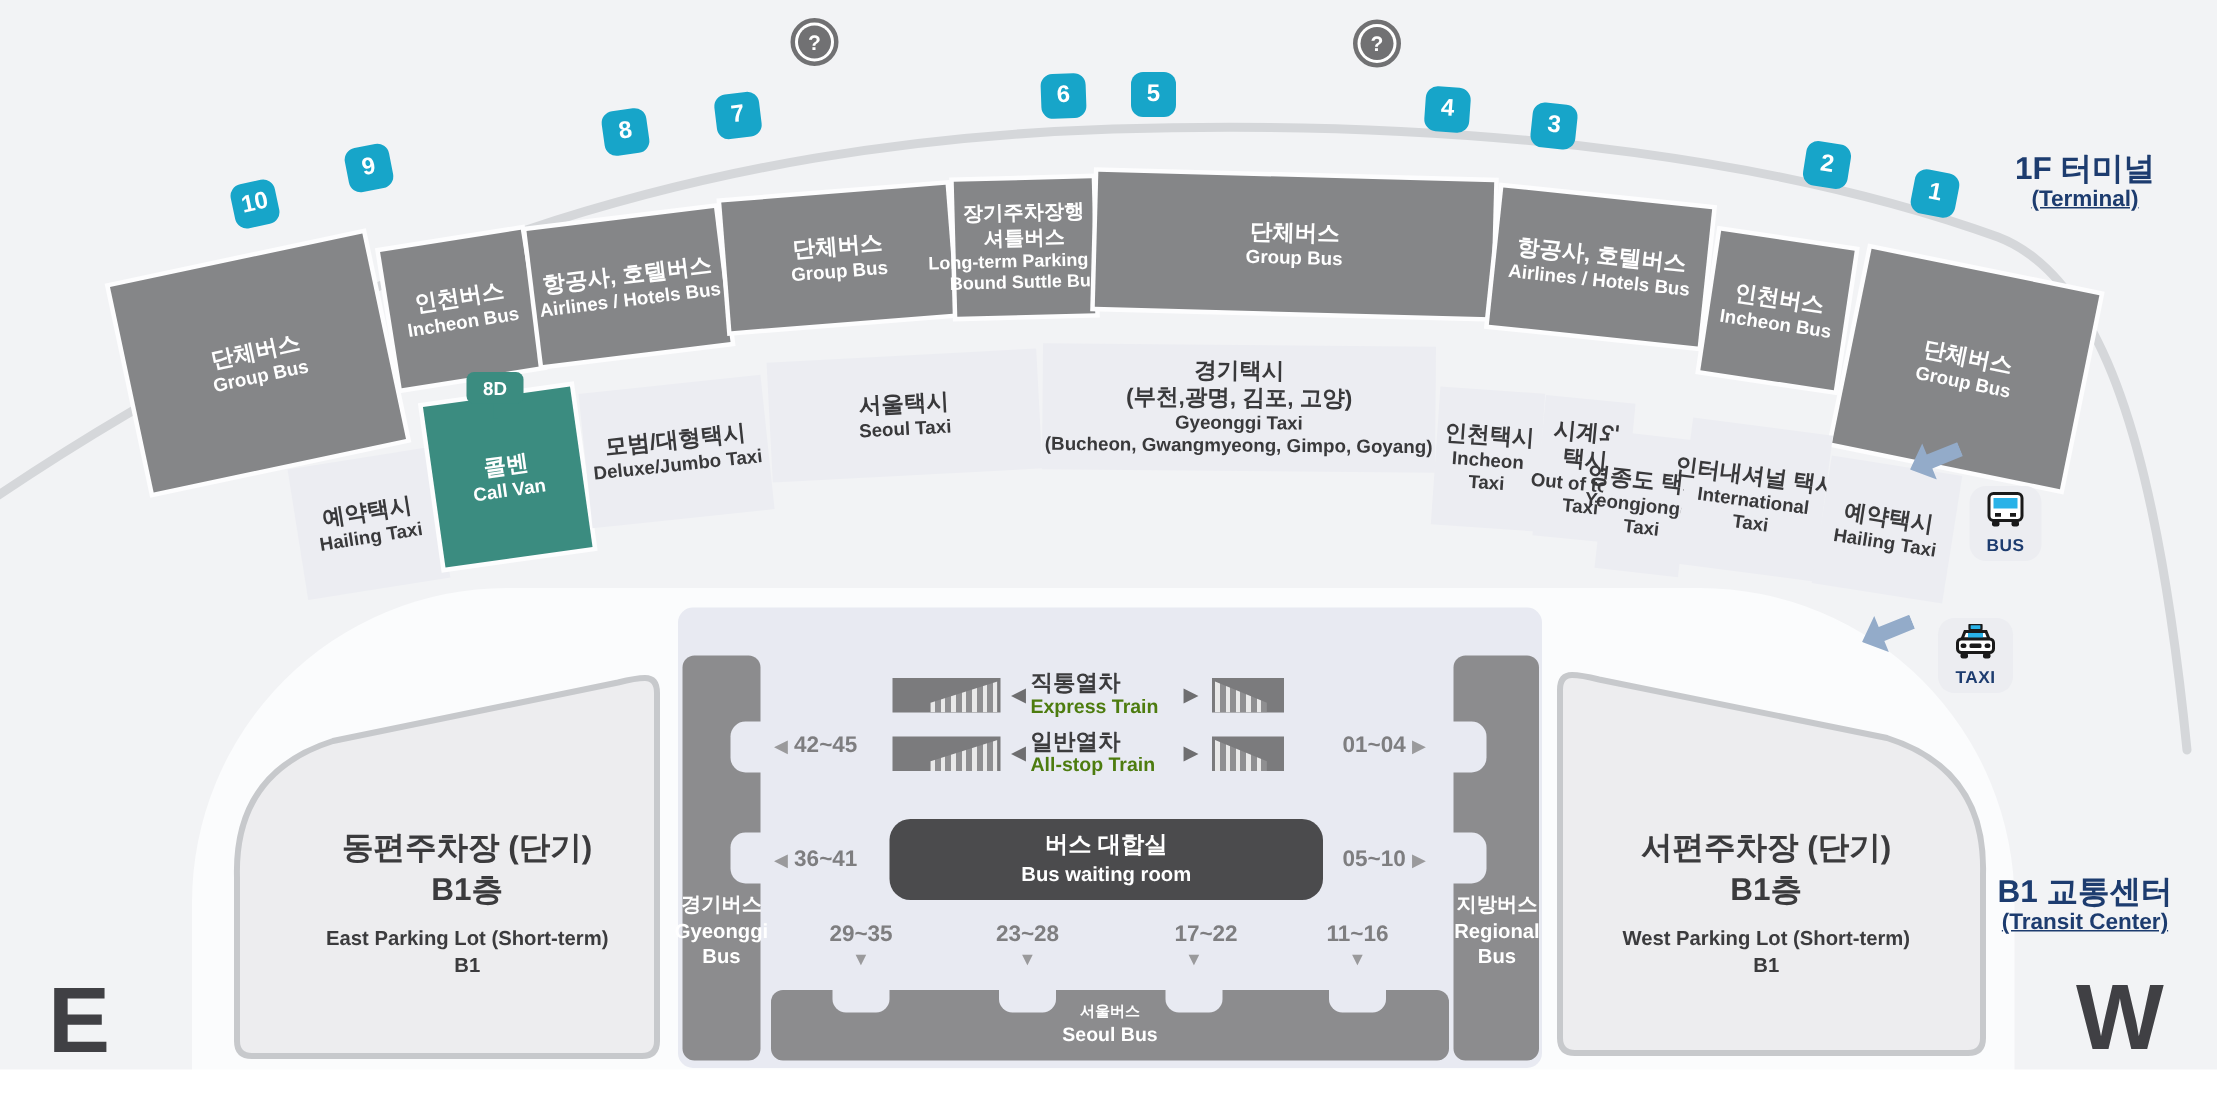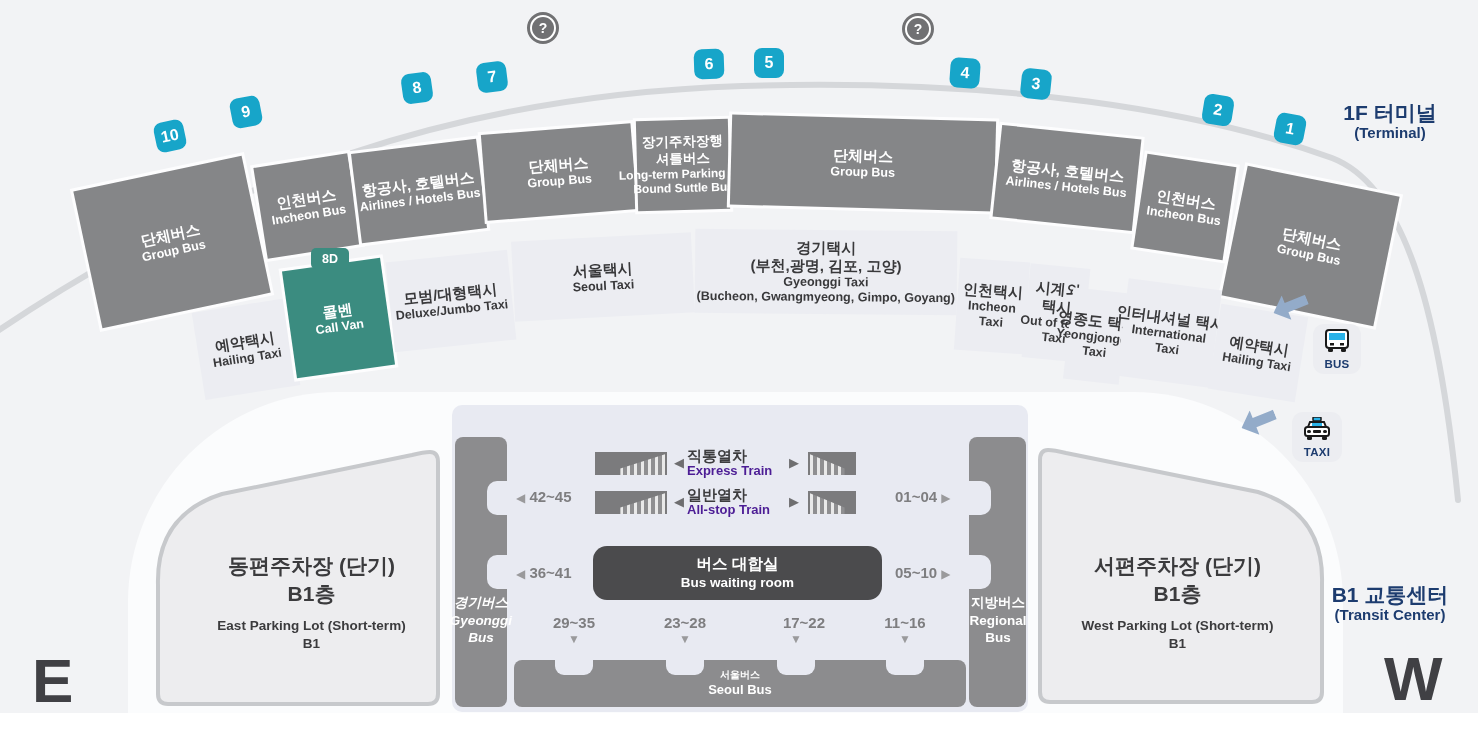--- a/index.html
+++ b/index.html
@@ -22,34 +22,34 @@
   .badge{position:absolute;width:30px;height:30px;border-radius:8px;background:#17a5c9;color:#fff;
          display:flex;align-items:center;justify-content:center;font-size:16px;font-weight:bold;}
   
   .help{position:absolute;width:32px;height:32px;border-radius:50%;border:3px solid #717173;background:#fff;
         display:flex;align-items:center;justify-content:center;box-sizing:border-box;}
   .help-inner{width:22px;height:22px;border-radius:50%;background:#717173;color:#fff;display:flex;
         align-items:center;justify-content:center;font-size:14px;font-weight:bold;}
   
   .navy{color:#1d3c6f;text-align:center;}
   .title-ko{font-size:21px;font-weight:bold;line-height:1.1;margin-top:16px;}
-  .title-en{font-size:15px;font-weight:bold;}
+  .title-en{font-size:15px;font-weight:bold;text-decoration:underline;}
   .compass{position:absolute;font-size:62px;font-weight:bold;color:#404044;line-height:1;}
   
   #bldg{left:452px;top:405px;width:576px;height:307px;background:#e8eaf2;border-radius:10px;}
   .pillar{position:absolute;background:#8c8c8e;border-radius:8px;}
   .notch{position:absolute;background:#e8eaf2;}
   .pillar-label{position:absolute;color:#fff;font-weight:bold;font-size:13.5px;text-align:center;line-height:1.3;}
   .platform{position:absolute;height:23px;background:#7b7b7d;overflow:hidden;}
   .stripes{position:absolute;bottom:0;height:100%;background:repeating-linear-gradient(90deg,#e9e9e9 0 3px,#8f8f91 3px 7px);}
   .stripes.r{right:2px;width:62%;clip-path:polygon(0 100%,0 72%,100% 10%,100% 100%);}
   .stripes.l{left:2px;width:72%;clip-path:polygon(0 10%,100% 72%,100% 100%,0 100%);}
   .train-label{position:absolute;width:100px;text-align:left;line-height:1.15;}
   .train-label .k{font-size:15px;font-weight:bold;color:#3c3c3e;white-space:nowrap;}
-  .train-label .e{font-size:13px;font-weight:bold;color:#4c1d95;white-space:nowrap;}
+  .train-label .e{font-size:13px;font-weight:bold;color:#4d7c0f;white-space:nowrap;}
   .tri{position:absolute;color:#6e6e70;font-size:13px;}
   .gate{position:absolute;color:#7e7e80;font-weight:bold;font-size:15px;white-space:nowrap;}
   .gate .t{color:#9a9a9c;font-size:12px;}
   .gate-b{position:absolute;width:70px;text-align:center;color:#7e7e80;font-weight:bold;font-size:15px;}
   .tri-down{position:absolute;width:70px;text-align:center;color:#9a9a9c;font-size:12px;line-height:1;}
   #waiting{left:593px;top:546px;width:289px;height:54px;background:#4b4b4d;border-radius:14px;color:#fff;
            display:flex;flex-direction:column;align-items:center;justify-content:center;line-height:1.3;}
   #seoulbar{left:514px;top:660px;width:452px;height:47px;background:#8c8c8e;border-radius:8px;color:#fff;
            display:flex;flex-direction:column;align-items:center;justify-content:center;line-height:1.25;}
   .bar-notch{position:absolute;top:660px;width:38px;height:15px;background:#e8eaf2;border-radius:0 0 9px 9px;}
@@ -252,21 +252,21 @@
 
   <div class="abs" id="bldg"></div>
 
   <div class="pillar" style="left:455px;top:437px;width:52px;height:270px;"></div>
   <div class="pillar" style="left:969px;top:437px;width:57px;height:270px;"></div>
   <div class="notch" style="left:487px;top:481px;width:26px;height:34px;border-radius:10px 0 0 10px;"></div>
   <div class="notch" style="left:487px;top:555px;width:26px;height:34px;border-radius:10px 0 0 10px;"></div>
   <div class="notch" style="left:965px;top:481px;width:26px;height:34px;border-radius:0 10px 10px 0;"></div>
   <div class="notch" style="left:965px;top:555px;width:26px;height:34px;border-radius:0 10px 10px 0;"></div>
 
-  <div class="pillar-label" style="left:446px;top:594px;width:70px;font-style:italic;">
+  <div class="pillar-label" style="left:446px;top:594px;width:70px;">
     <span>경기버스</span><br>
     <span>Gyeonggi</span><br>
     <span>Bus</span>
   </div>
   <div class="pillar-label" style="left:963px;top:594px;width:70px;">
     <span>지방버스</span><br>
     <span>Regional</span><br>
     <span>Bus</span>
   </div>
 

